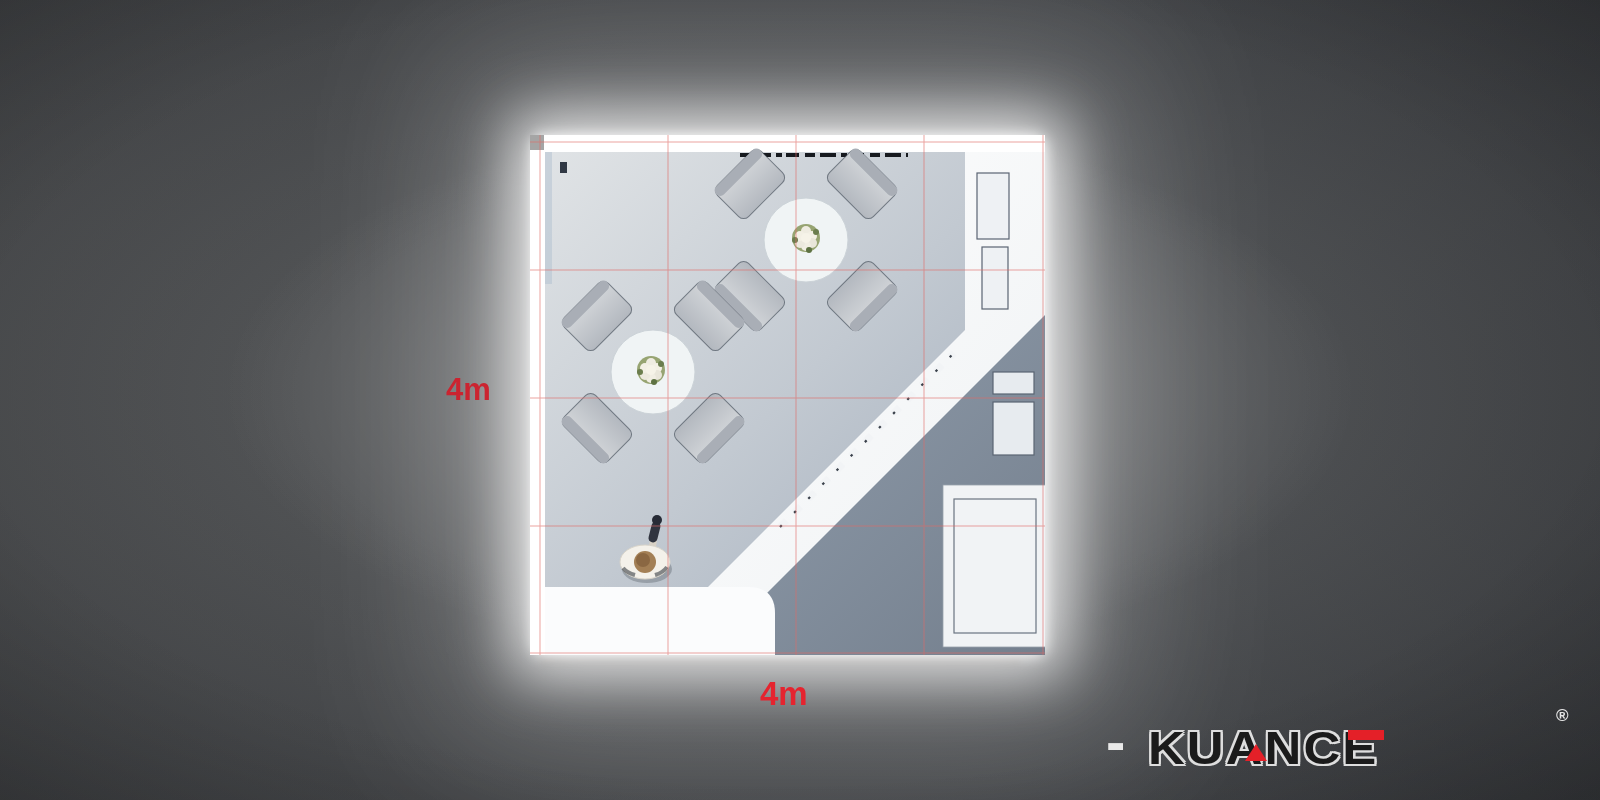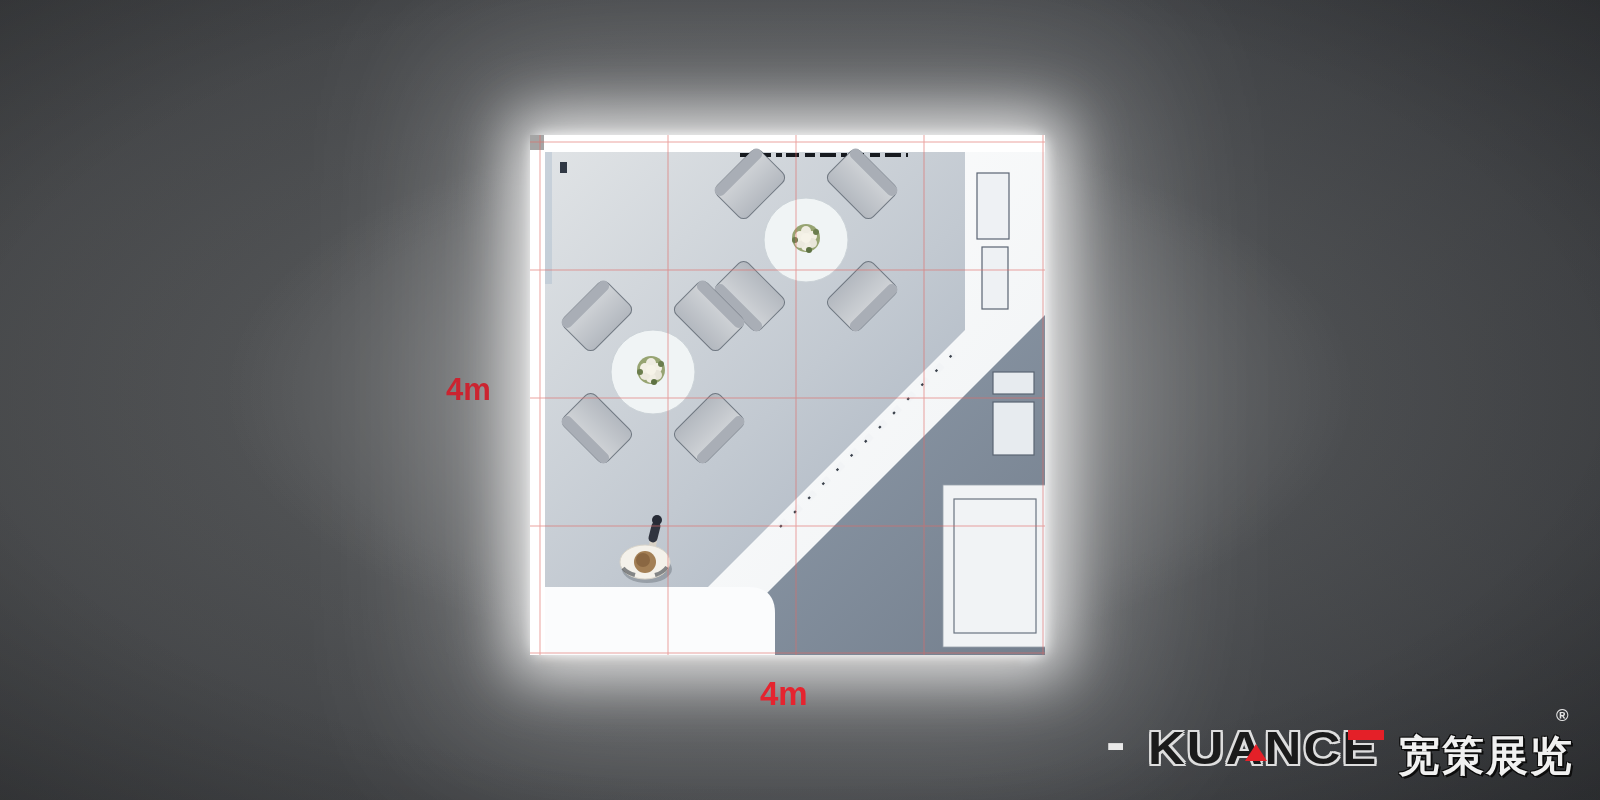--- a/index.html
+++ b/index.html
@@ -189,16 +189,15 @@
   </svg>
 
   <div class="dim-label dim-left">4m</div>
   <div class="dim-label dim-bottom">4m</div>
 
   <div class="logo">
     <span class="logo-dash">-</span>
     <span class="logo-brand">KUANCE</span>
     <span class="logo-a-accent"></span>
     <span class="logo-e-accent"></span>
-    <span class="logo-cn">宽策展览</span>
     <span class="logo-reg">®</span>
   </div>
 </div>
 
 </body></html>

